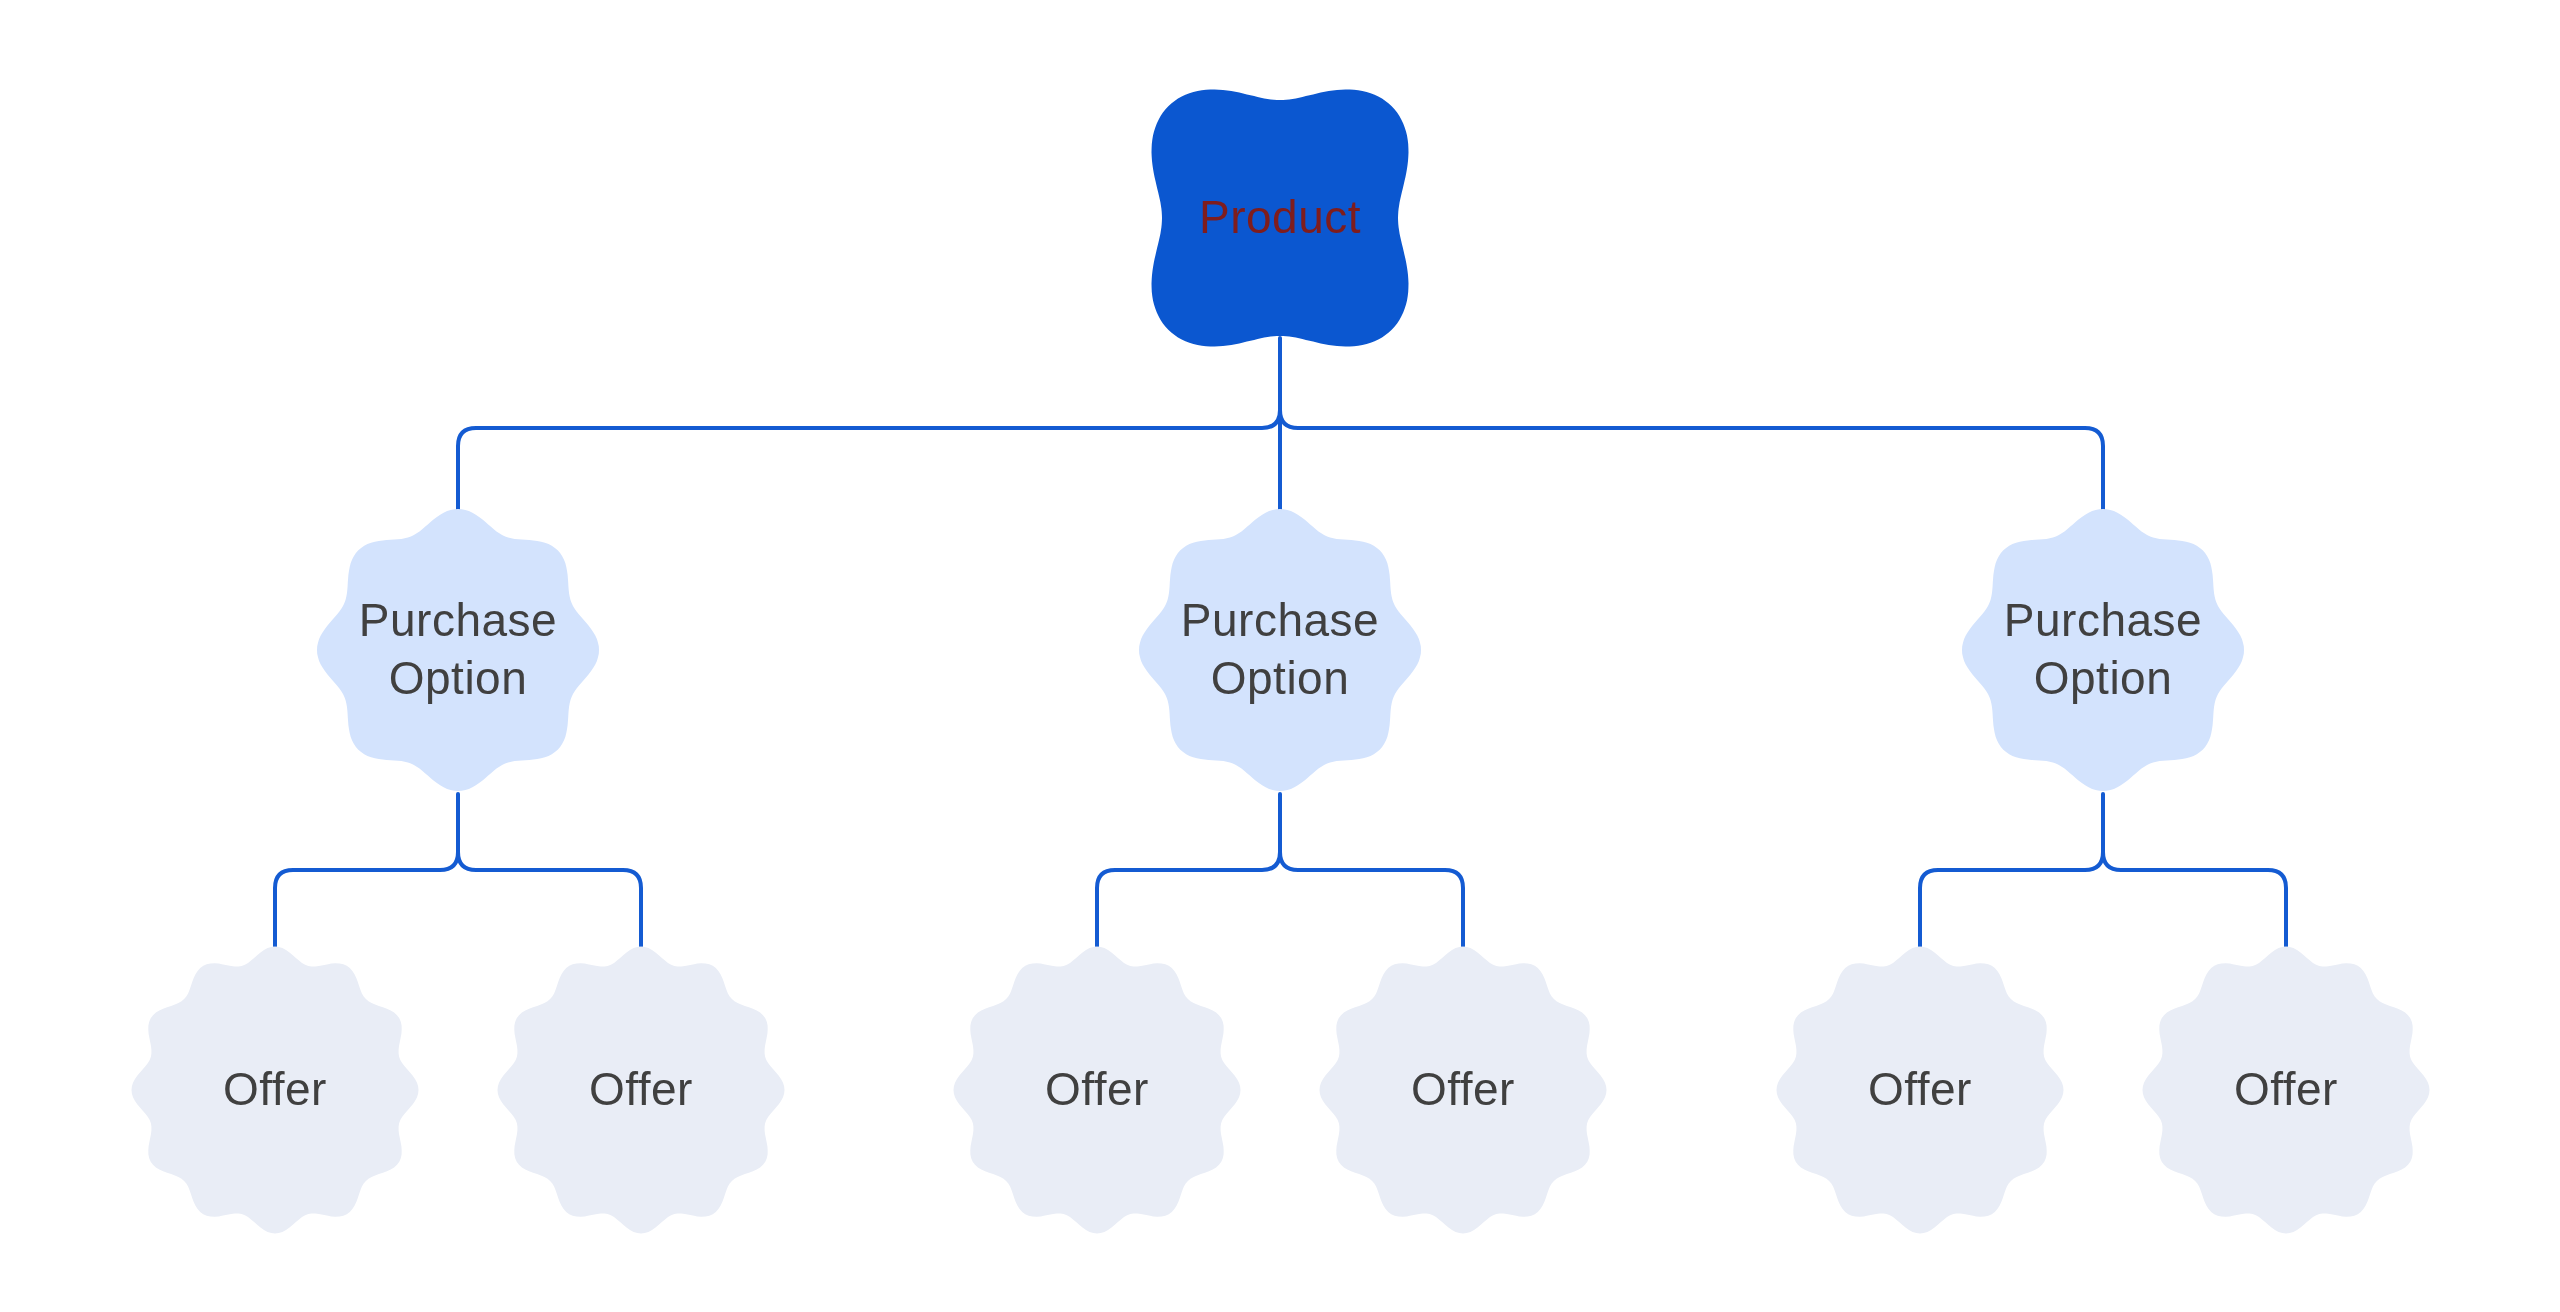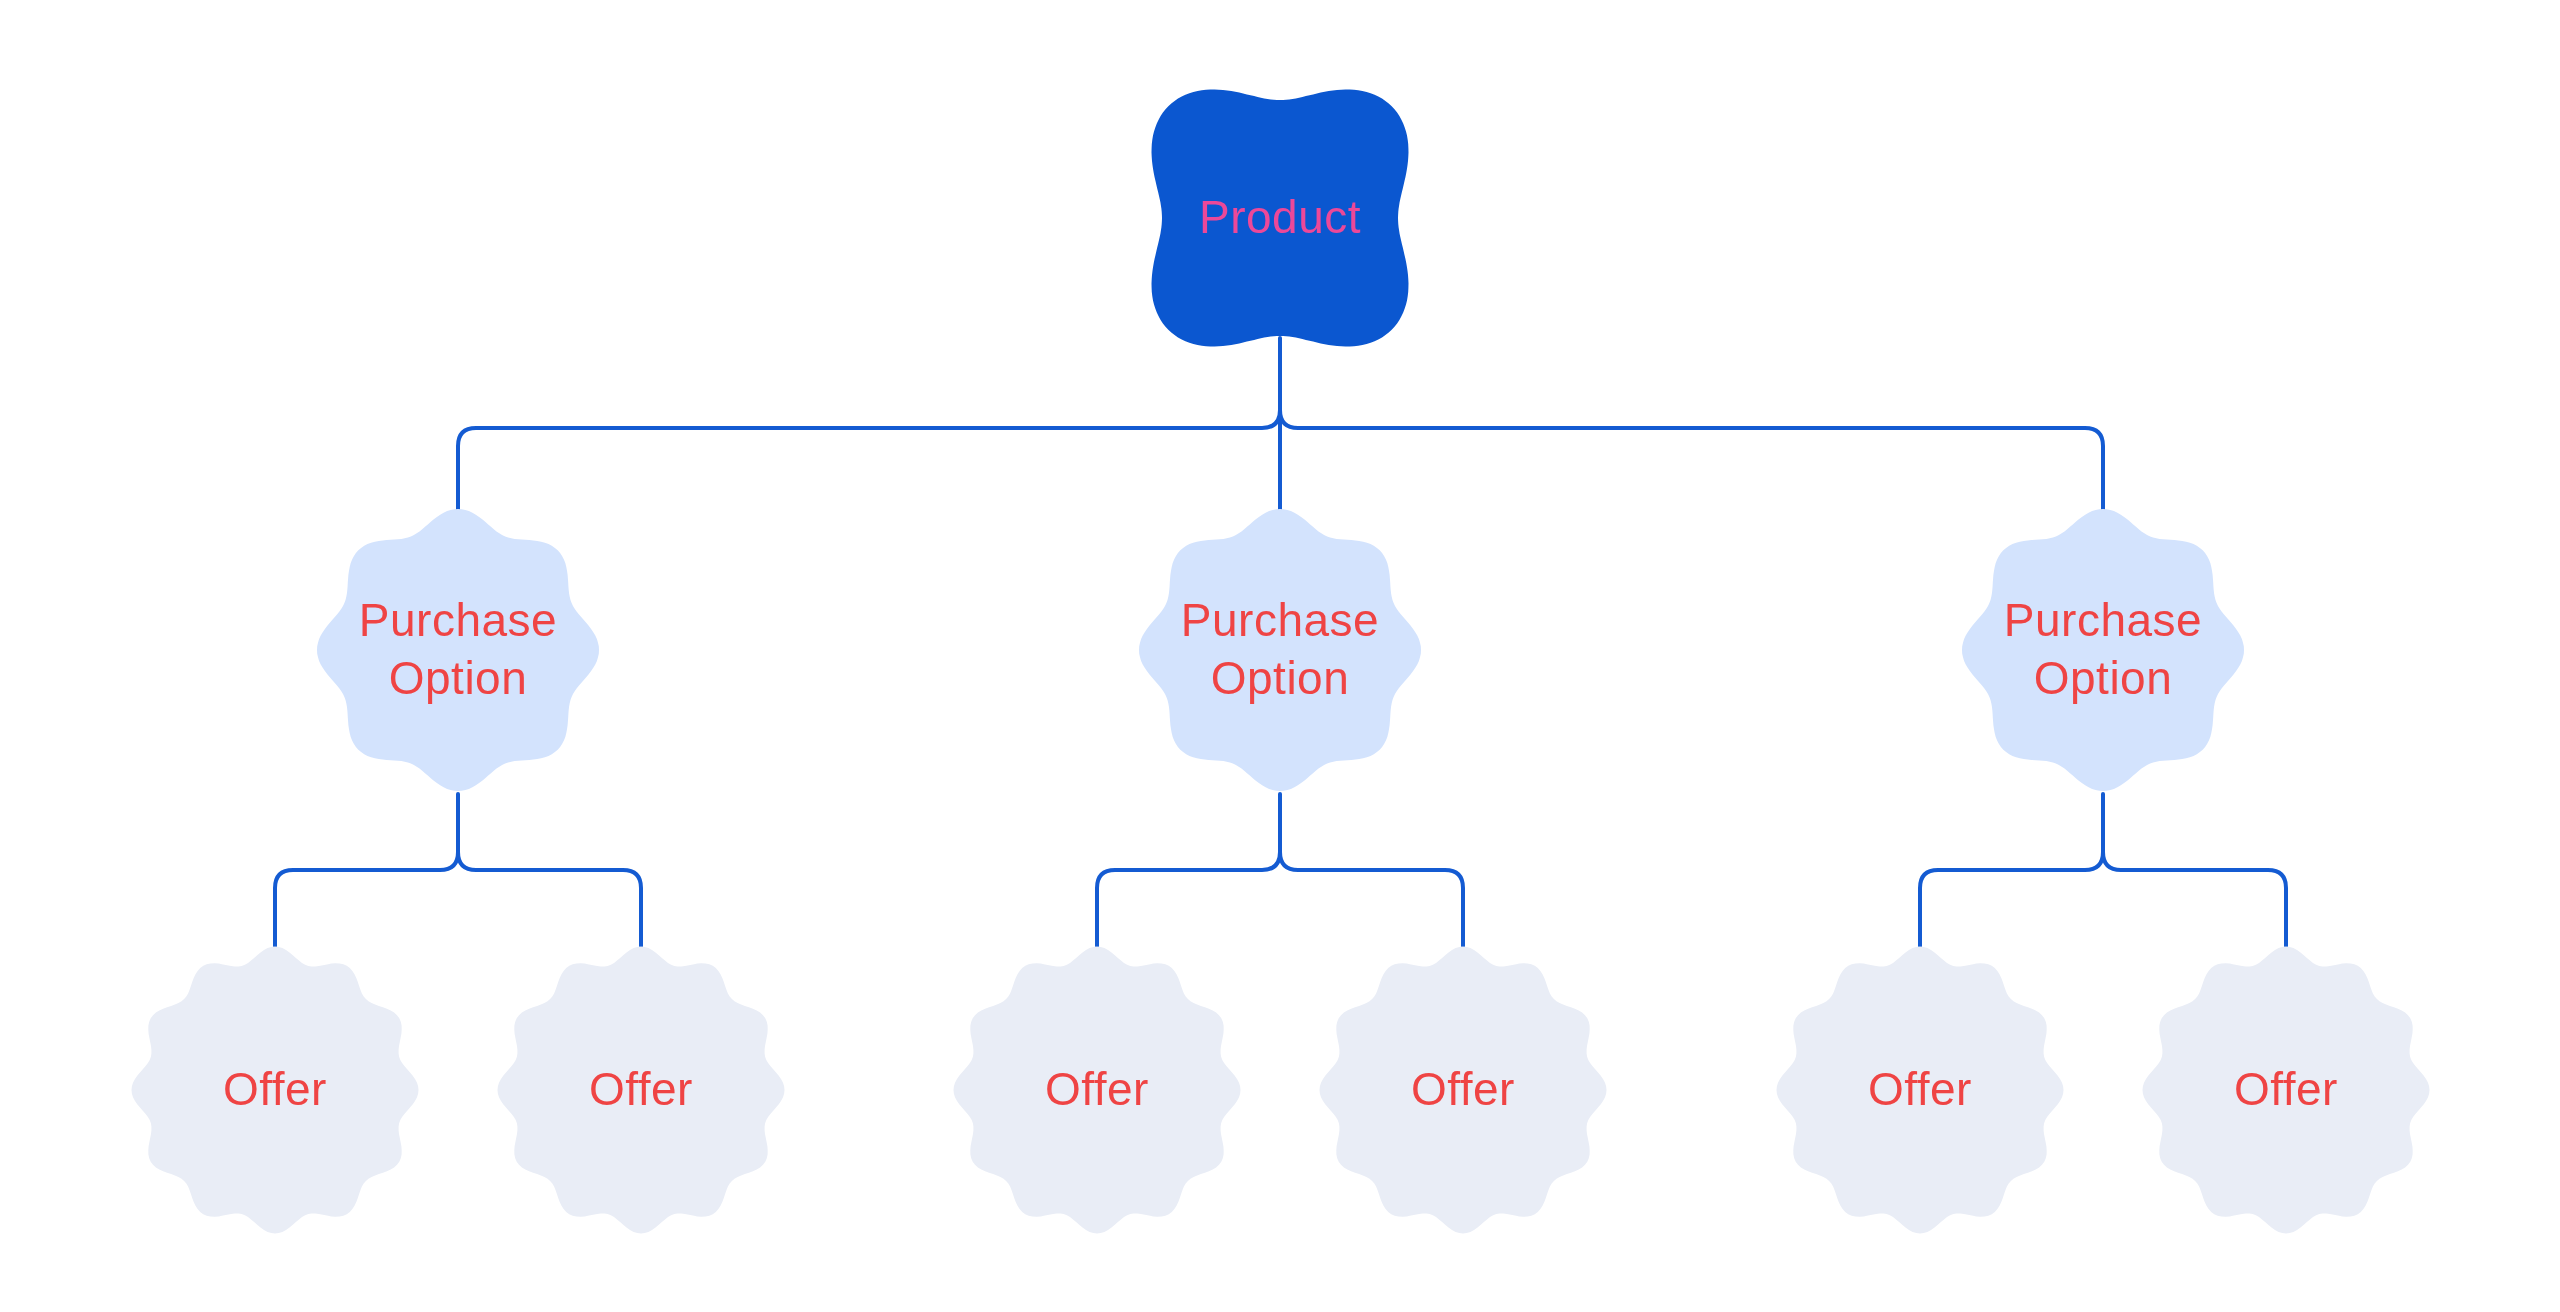--- a/index.html
+++ b/index.html
@@ -36,23 +36,23 @@
   }
   .node .label {
     position: relative;
     z-index: 2;
     width: 230px;
     text-align: center;
     font-size: 46px;
     line-height: 1.26;
     font-weight: 500;
     letter-spacing: 0.5px;
-    color: #ef4444;
+    color: #404040;
   }
-  .node.product .label { color: #ec4899; }
+  .node.product .label { color: #7f1d1d; }
   
   .pos-product { left: 1120px; top: 58px; }
   .pos-option-1 { left: 298px;  top: 490px; }
   .pos-option-2 { left: 1120px; top: 490px; }
   .pos-option-3 { left: 1943px; top: 490px; }
   .pos-offer-1 { left: 115px;  top: 930px; }
   .pos-offer-2 { left: 481px;  top: 930px; }
   .pos-offer-3 { left: 937px;  top: 930px; }
   .pos-offer-4 { left: 1303px; top: 930px; }
   .pos-offer-5 { left: 1760px; top: 930px; }

